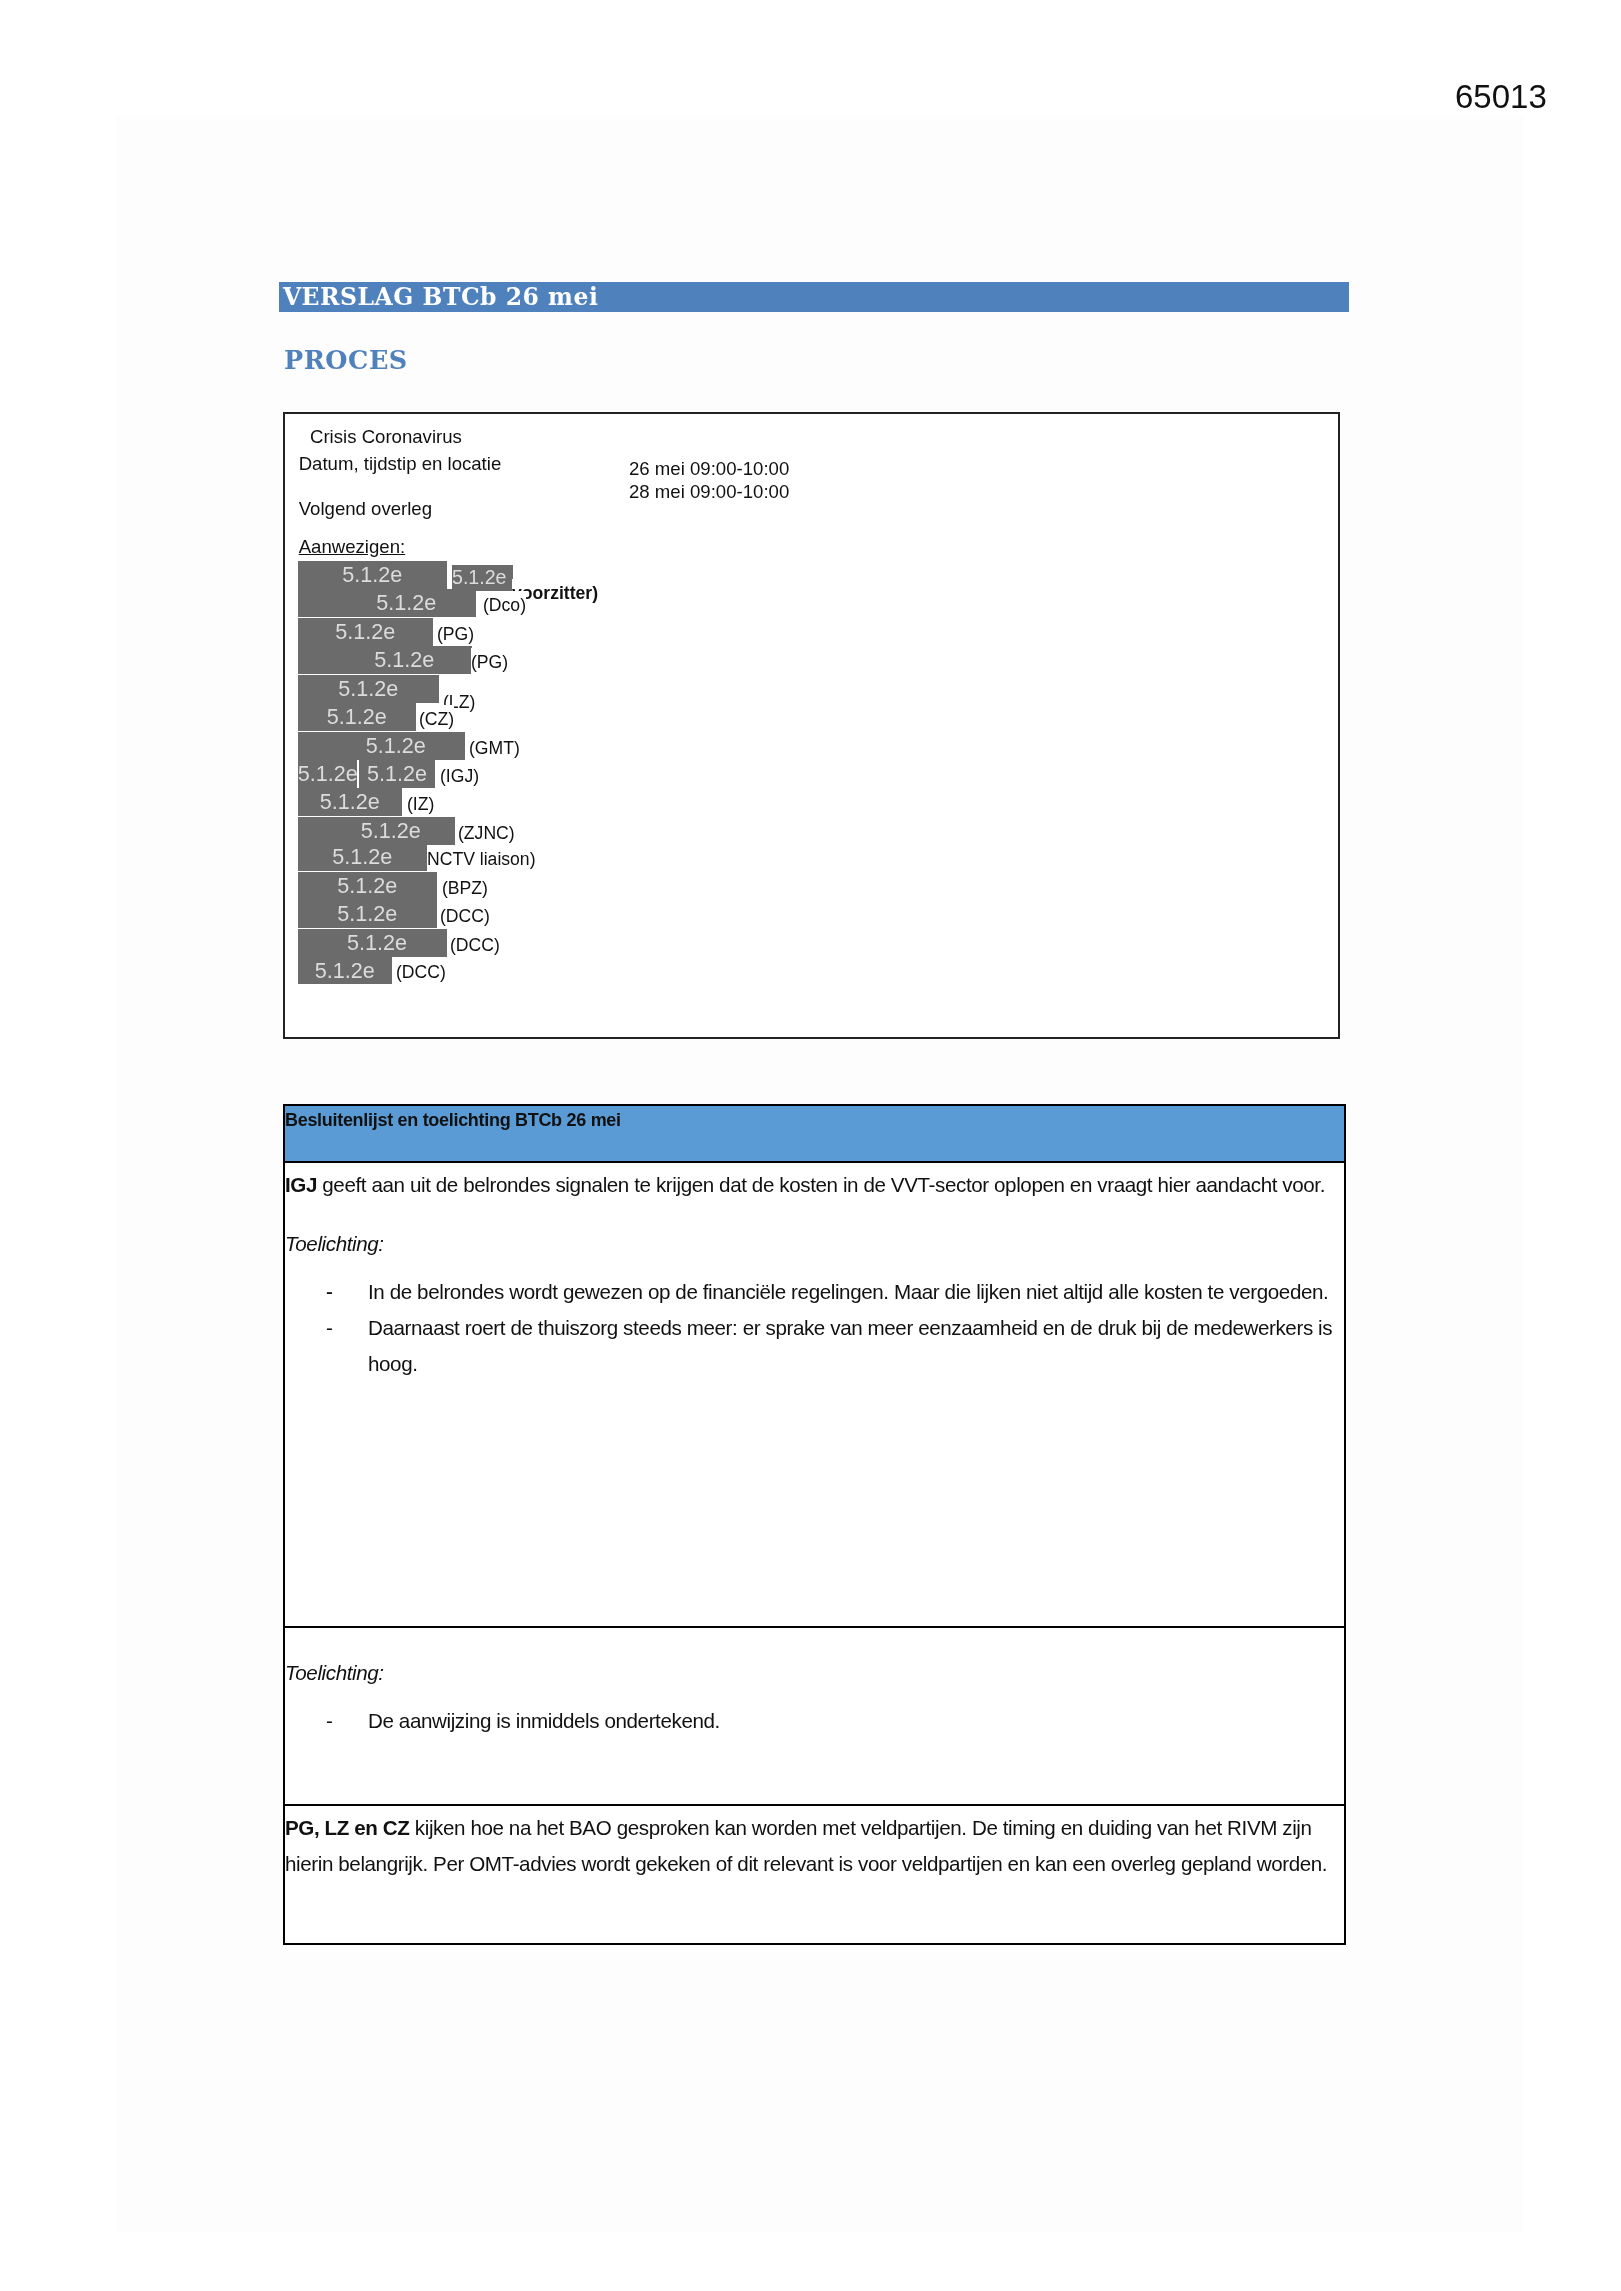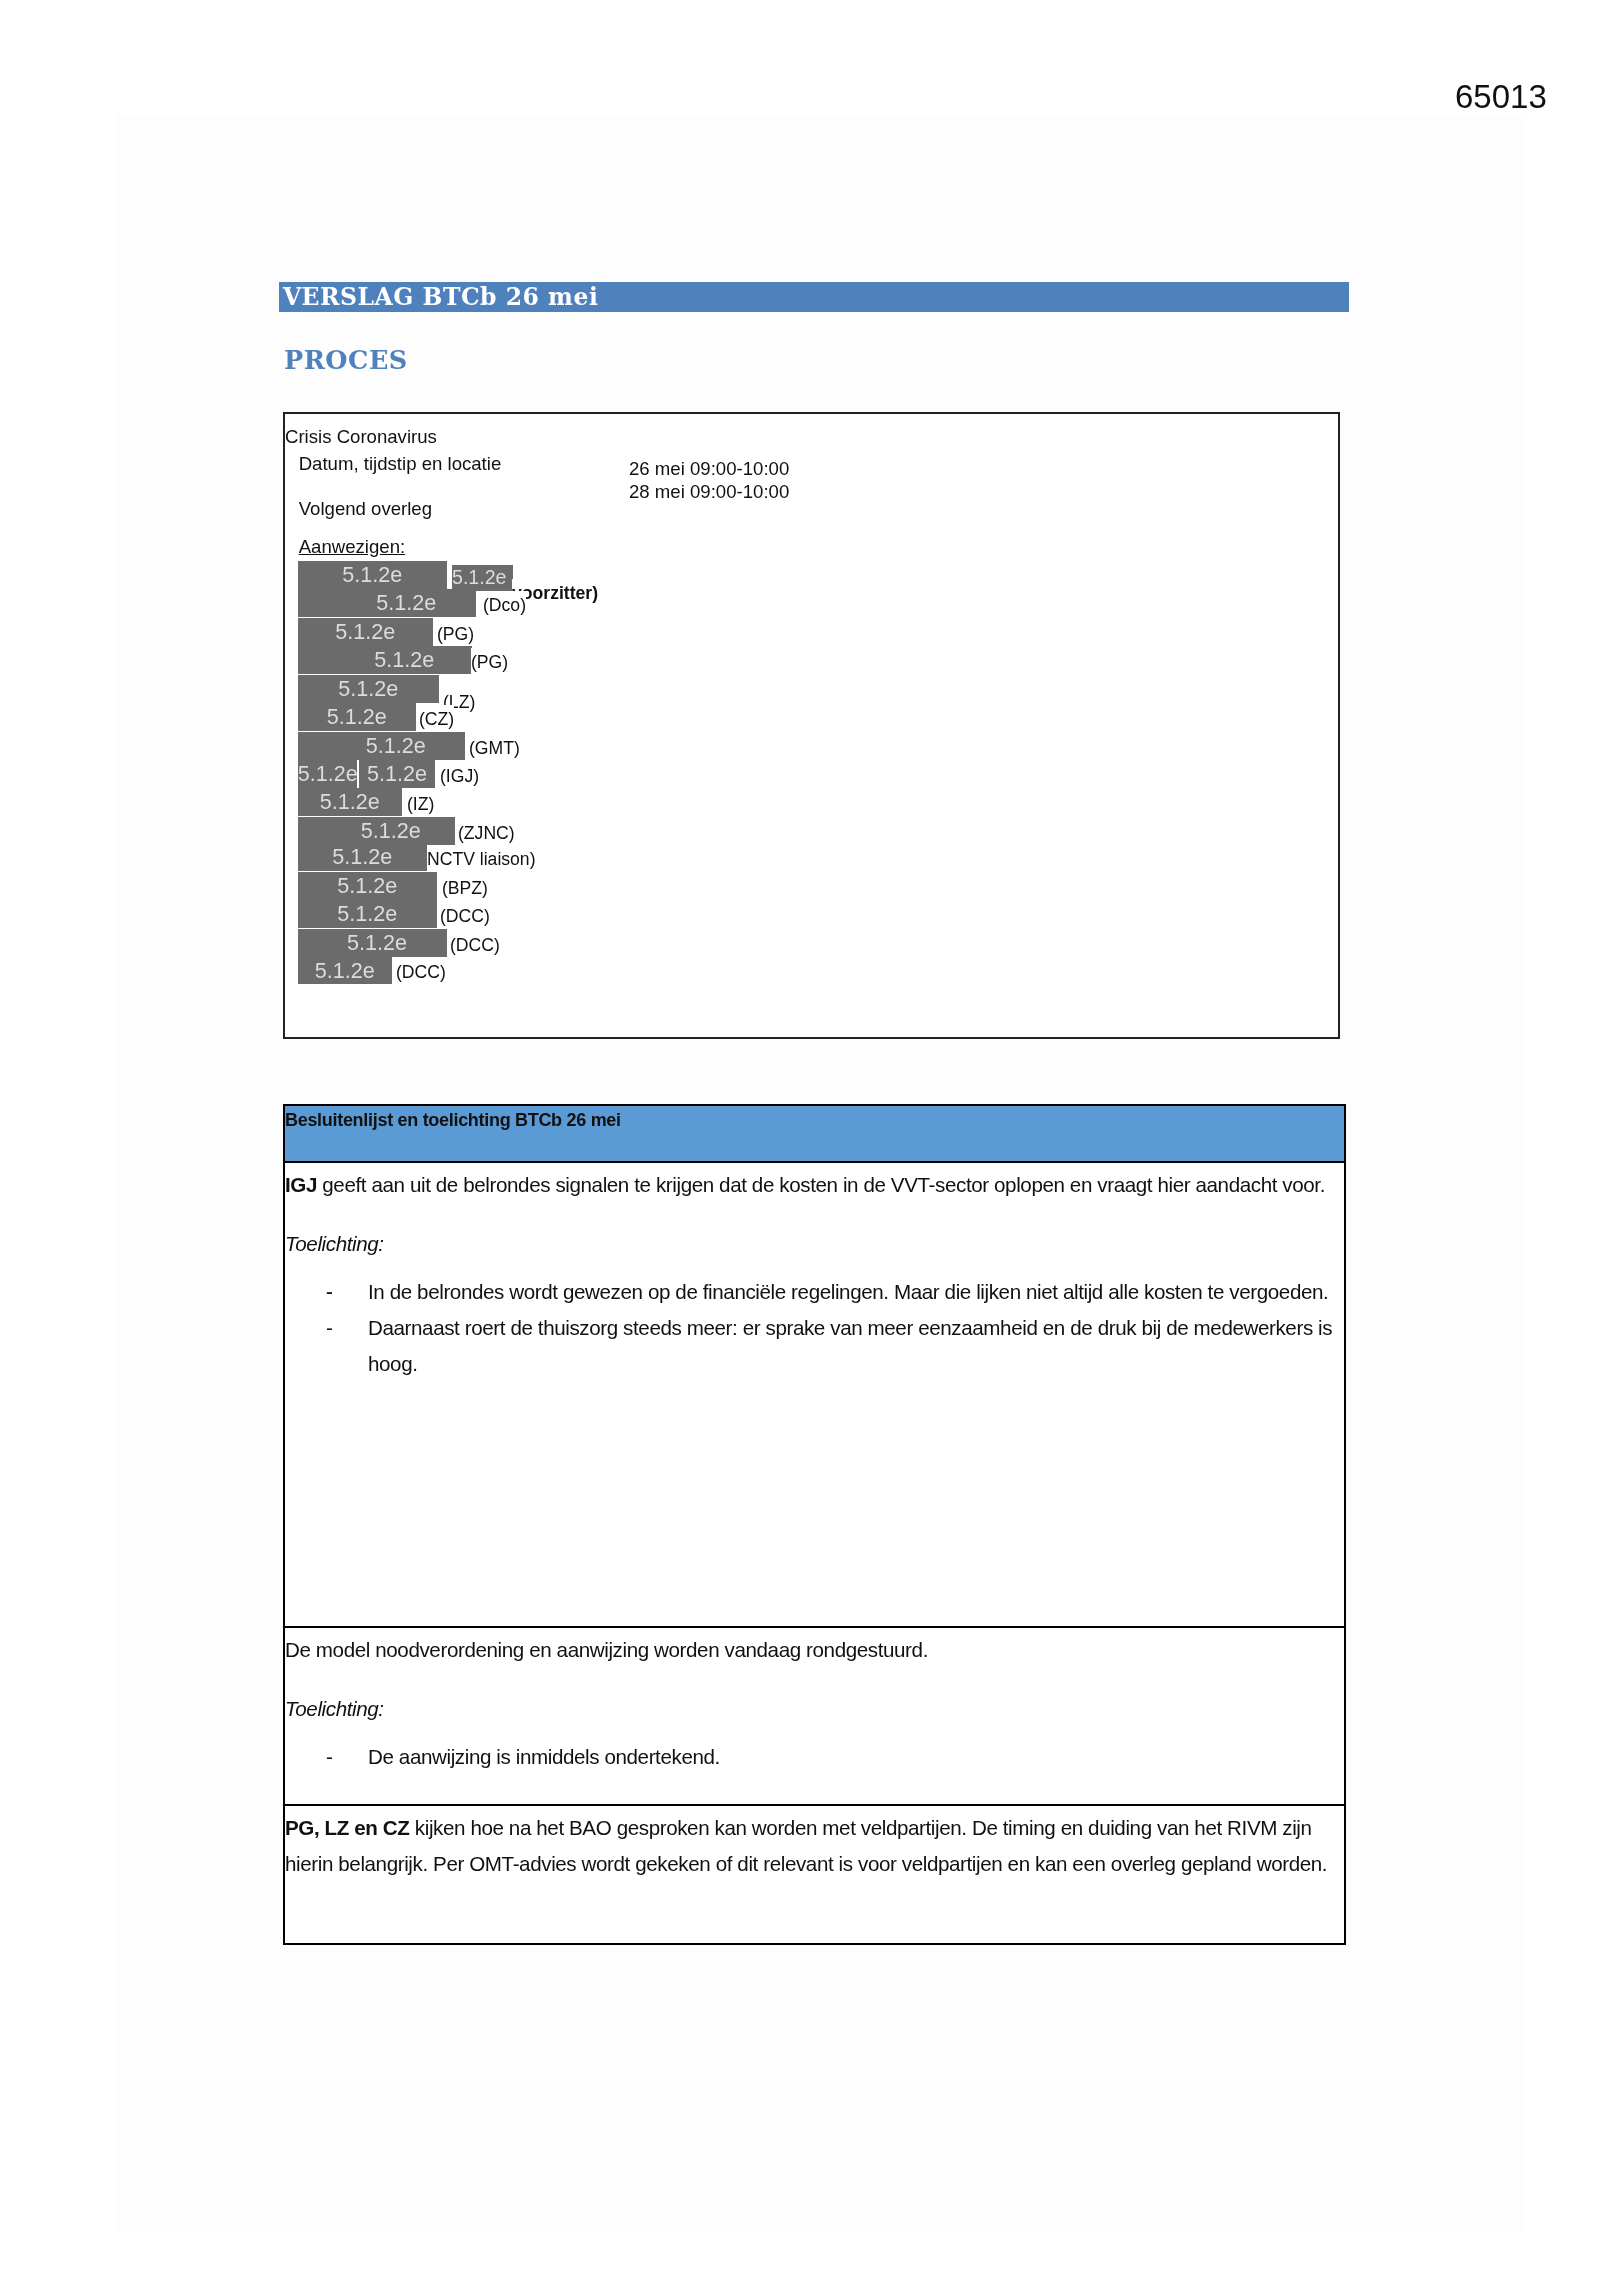--- a/index.html
+++ b/index.html
@@ -74,21 +74,21 @@
 
 <div class="scan-area"></div>
 
 <div class="doc-number">65013</div>
 
 <div class="title-bar">VERSLAG BTCb 26 mei</div>
 
 <div class="section-heading">PROCES</div>
 
 <div class="proces-box">
-  <div class="line" style="left:0; top:11.8px;">Crisis Coronavirus</div>
+  <div class="line" style="left:25px; top:11.8px;">Crisis Coronavirus</div>
   <div class="line" style="left:13.7px; top:39px;">Datum, tijdstip en locatie</div>
   <div class="line" style="left:344px; top:44px;">26 mei 09:00-10:00</div>
   <div class="line" style="left:13.7px; top:84px;">Volgend overleg</div>
   <div class="line" style="left:344px; top:67px;">28 mei 09:00-10:00</div>
   <div class="line attendees-label" style="left:13.7px; top:122px;">Aanwezigen:</div>
 
   <div>
 
     <div class="redact" style="left:12.7px; top:147px; width:149px; height:28px;">5.1.2e</div>
     <div class="redact" style="left:167px; top:151px; width:61px; height:25.5px; font-size:19.6px; line-height:25.5px; text-align:left;">5.1.2e</div>
@@ -147,21 +147,20 @@
     <div class="gap"></div>
     <p class="expl">Toelichting:</p>
     <ul>
       <li><span class="dash">-</span></li>
       <li><span class="dash">-</span><span>In de belrondes wordt gewezen op de financiële regelingen. Maar die lijken niet altijd alle kosten te vergoeden.</span></li>
       <li><span class="dash">-</span><span>Daarnaast roert de thuiszorg steeds meer: er sprake van meer eenzaamheid en de druk bij de medewerkers is hoog.</span></li>
     </ul>
   </div>
 
   <div class="row" style="height:178px;">
-    <p><span>De model noodverordening en aanwijzing worden vandaag rondgestuurd.</span></p>
     <div class="gap"></div>
     <p class="expl">Toelichting:</p>
     <ul>
       <li><span class="dash">-</span><span>De aanwijzing is inmiddels ondertekend.</span></li>
     </ul>
   </div>
 
   <div class="row" style="height:137px;">
     <p><span class="bold">PG, LZ en CZ</span><span> kijken hoe na het BAO gesproken kan worden met veldpartijen. De timing en duiding van het RIVM zijn hierin belangrijk. Per OMT-advies wordt gekeken of dit relevant is voor veldpartijen en kan een overleg gepland worden.</span></p>
   </div>

